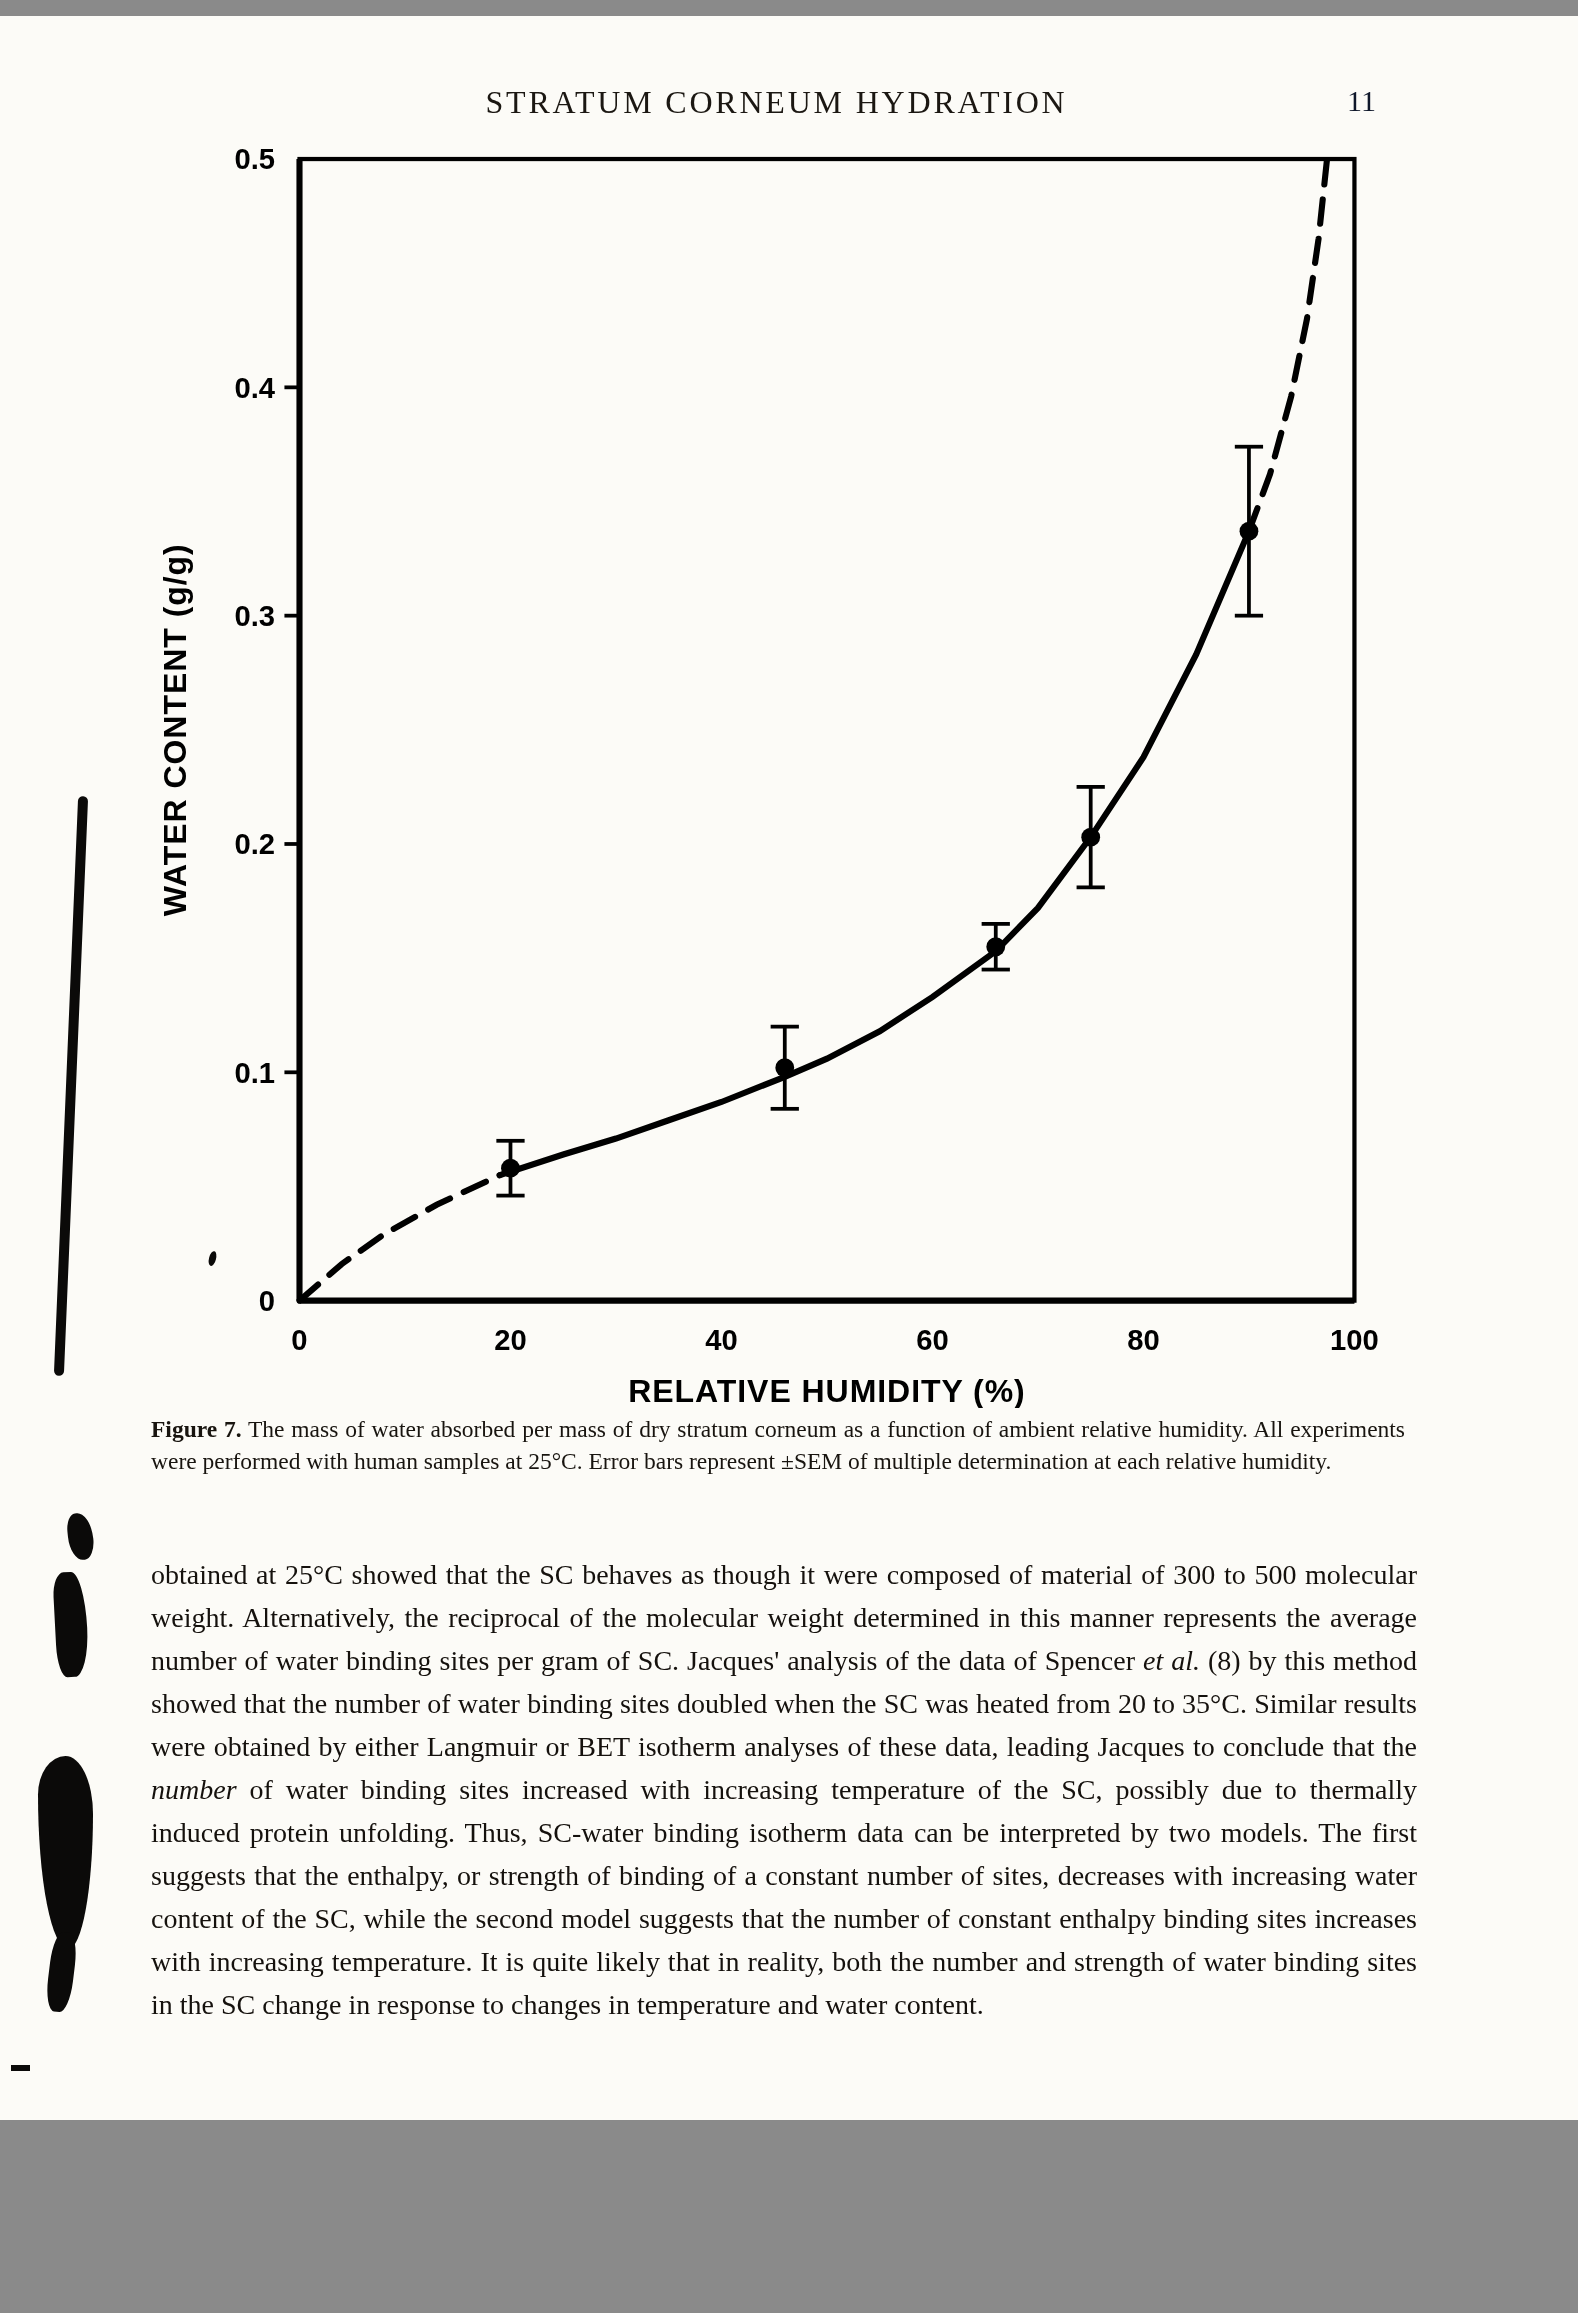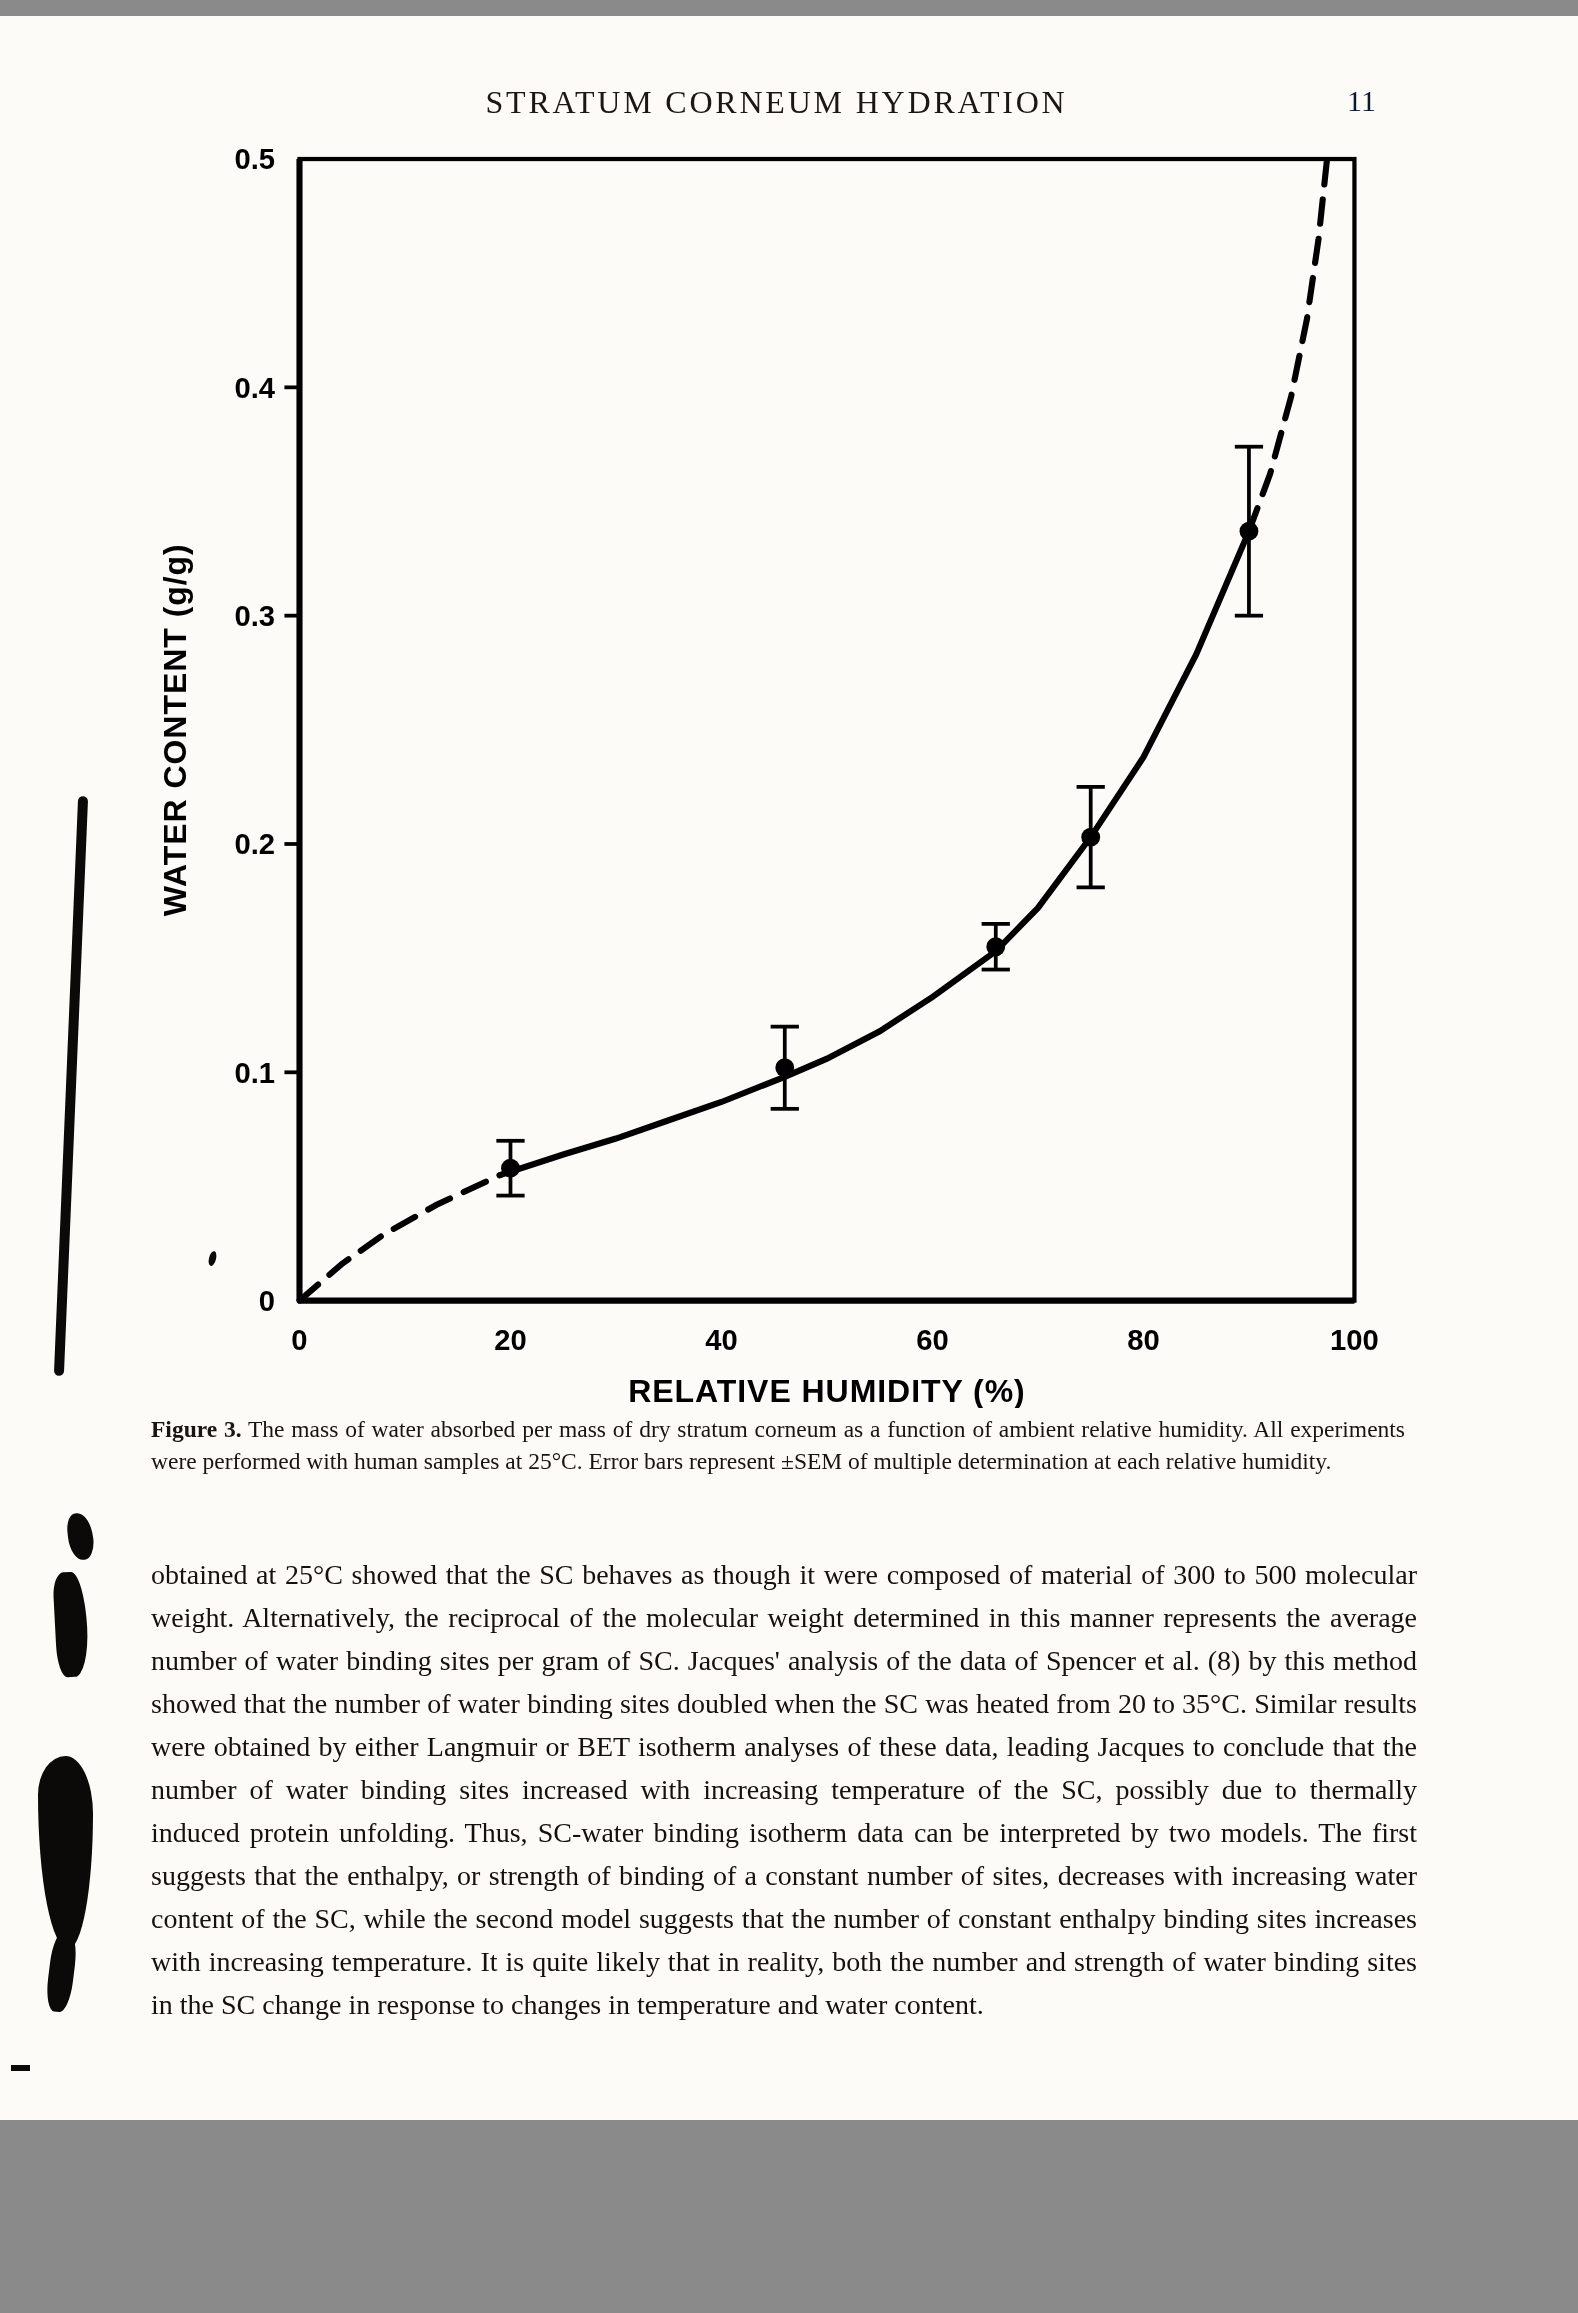--- a/index.html
+++ b/index.html
@@ -28,21 +28,21 @@
     position:absolute;left:151px;top:1397px;width:1254px;
     font:23.5px/32px "Liberation Serif",serif;
     text-align:justify;color:#18140f;
   }
   .caption .cap-label{font-weight:700;}
   .bodytext{
     position:absolute;left:151px;top:1537px;width:1266px;
     font:28px/43px "Liberation Serif",serif;
     text-align:justify;color:#15110d;
   }
-  .bodytext .it{}
+  .bodytext .it{font-style:italic;}
   .art{position:absolute;background:#0b0a09;}
   .art-line{left:66px;top:780px;width:10.4px;height:580px;border-radius:5.6px;transform:rotate(2.4deg);}
   .art-scribble{left:68px;top:1497px;width:24.5px;height:47px;border-radius:40% 60% 45% 55%;transform:rotate(-6deg);}
   .art-blob1{left:55px;top:1556px;width:32px;height:105px;border-radius:45% 55% 60% 40%/30% 70% 60% 40%;transform:rotate(-3deg);}
   .art-blob2{left:38px;top:1740px;width:55px;height:193px;border-radius:50% 50% 45% 55%/20% 30% 70% 80%;}
   .art-blob2b{left:49px;top:1916px;width:24.5px;height:80px;border-radius:40%;transform:rotate(7deg);}
   .art-dash{left:11.3px;top:2049px;width:19px;height:5.6px;}
   .art-tick{left:5.6px;top:2177px;width:11.3px;height:15px;border-radius:2.8px;}
   .art-speck{left:209px;top:1235px;width:6.6px;height:15px;border-radius:50%;transform:rotate(14deg);}
   .art-wedge{left:254px;top:2185px;width:79px;height:30px;clip-path:polygon(0 100%,100% 0,100% 60%,10% 100%);}
@@ -100,21 +100,21 @@
         <line x1="1023" y1="807.256" x2="1053" y2="807.256" stroke="#000" stroke-width="4"></line>
         <circle cx="1038" cy="753.9279999999999" r="10" fill="#000"></circle>
         <line x1="1206" y1="339.424" x2="1206" y2="518.7999999999998" stroke="#000" stroke-width="4"></line>
         <line x1="1191" y1="339.424" x2="1221" y2="339.424" stroke="#000" stroke-width="4"></line>
         <line x1="1191" y1="518.7999999999998" x2="1221" y2="518.7999999999998" stroke="#000" stroke-width="4"></line>
         <circle cx="1206" cy="429.11199999999997" r="10" fill="#000"></circle>
       </svg>
   </div>
 
   <div class="caption">
-    <span class="cap-label">Figure 3.</span><span> The mass of water absorbed per mass of dry stratum corneum as a function of ambient relative humidity. All experiments were performed with human samples at 25°C. Error bars represent ±SEM of multiple determination at each relative humidity.</span>
+    <span class="cap-label">Figure 7.</span><span> The mass of water absorbed per mass of dry stratum corneum as a function of ambient relative humidity. All experiments were performed with human samples at 25°C. Error bars represent ±SEM of multiple determination at each relative humidity.</span>
   </div>
 
   <div class="bodytext" id="body-paragraph"><span>obtained at 25°C showed that the SC behaves as though it were composed of material of 300 to 500 molecular weight. Alternatively, the reciprocal of the molecular weight determined in this manner represents the average number of water binding sites per gram of SC. Jacques' analysis of the data of Spencer </span><span class="it">et al.</span><span> (8) by this method showed that the number of water binding sites doubled when the SC was heated from 20 to 35°C. Similar results were obtained by either Langmuir or BET isotherm analyses of these data, leading Jacques to conclude that the </span><span class="it">number</span><span> of water binding sites increased with increasing temperature of the SC, possibly due to thermally induced protein unfolding. Thus, SC-water binding isotherm data can be interpreted by two models. The first suggests that the enthalpy, or strength of binding of a constant number of sites, decreases with increasing water content of the SC, while the second model suggests that the number of constant enthalpy binding sites increases with increasing temperature. It is quite likely that in reality, both the number and strength of water binding sites in the SC change in response to changes in temperature and water content.</span></div>
 
   <div class="art art-line"></div>
   <div class="art art-scribble"></div>
   <div class="art art-blob1"></div>
   <div class="art art-blob2"></div>
   <div class="art art-blob2b"></div>
   <div class="art art-dash"></div>

